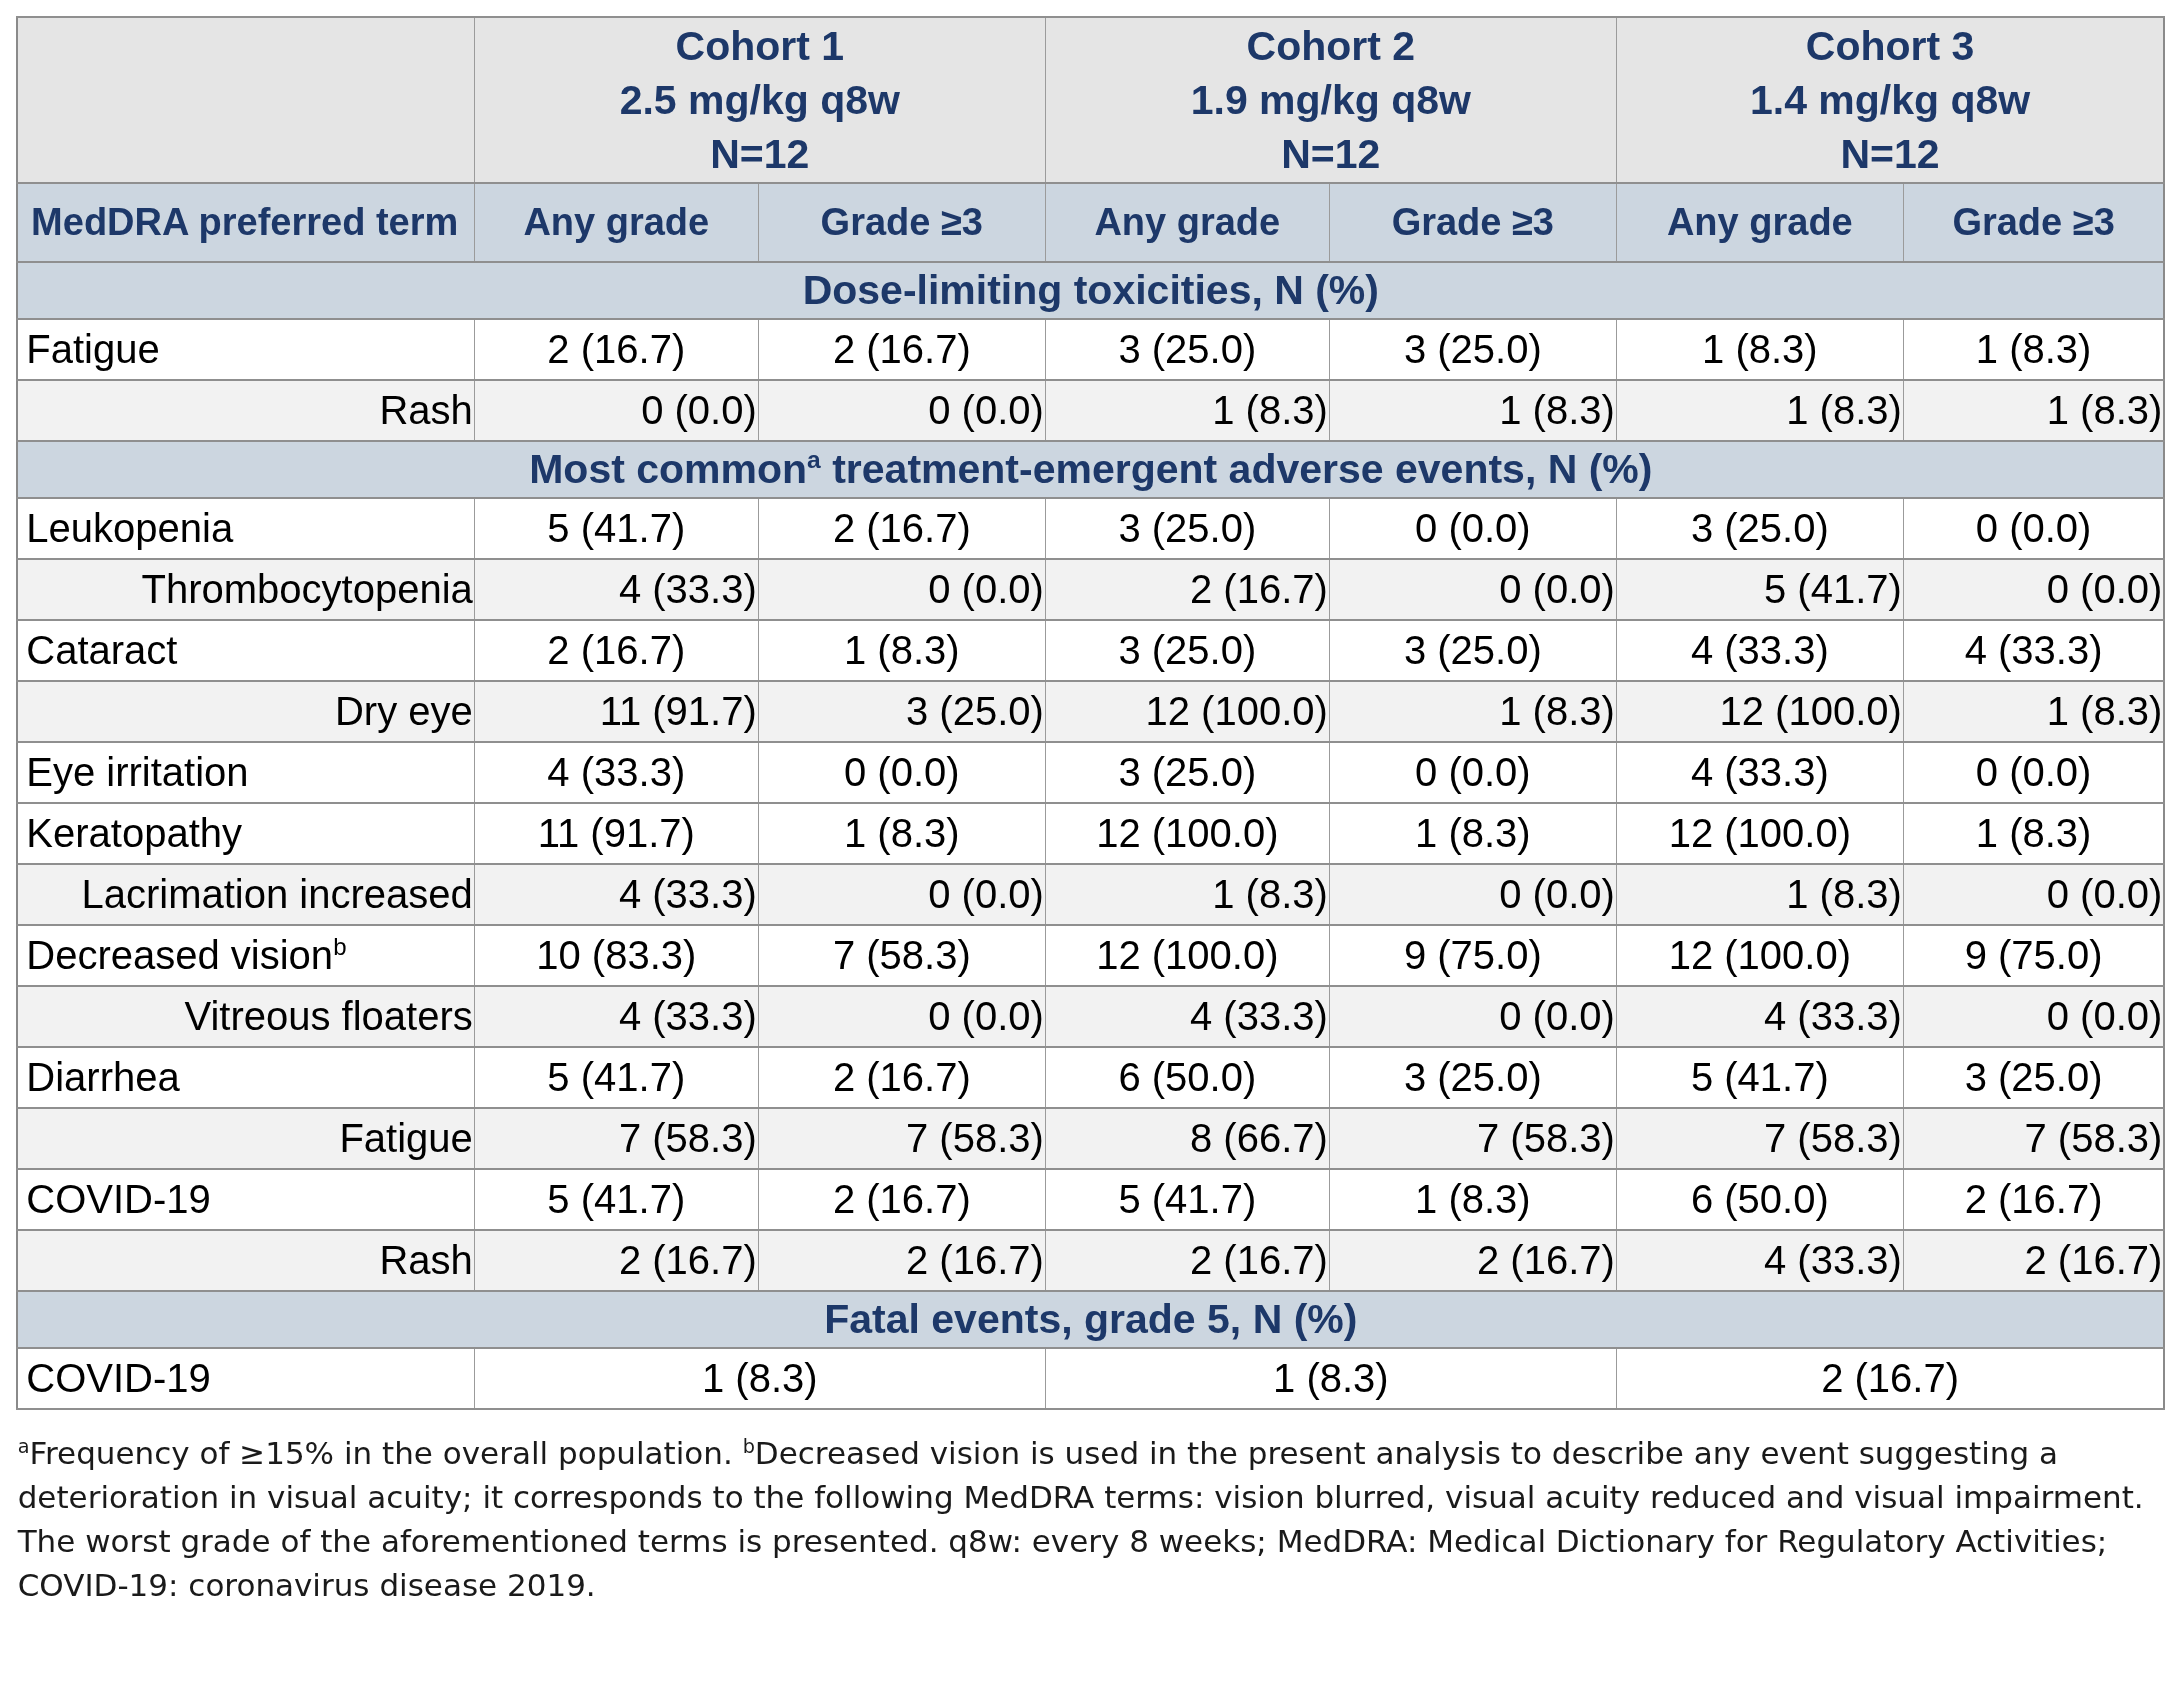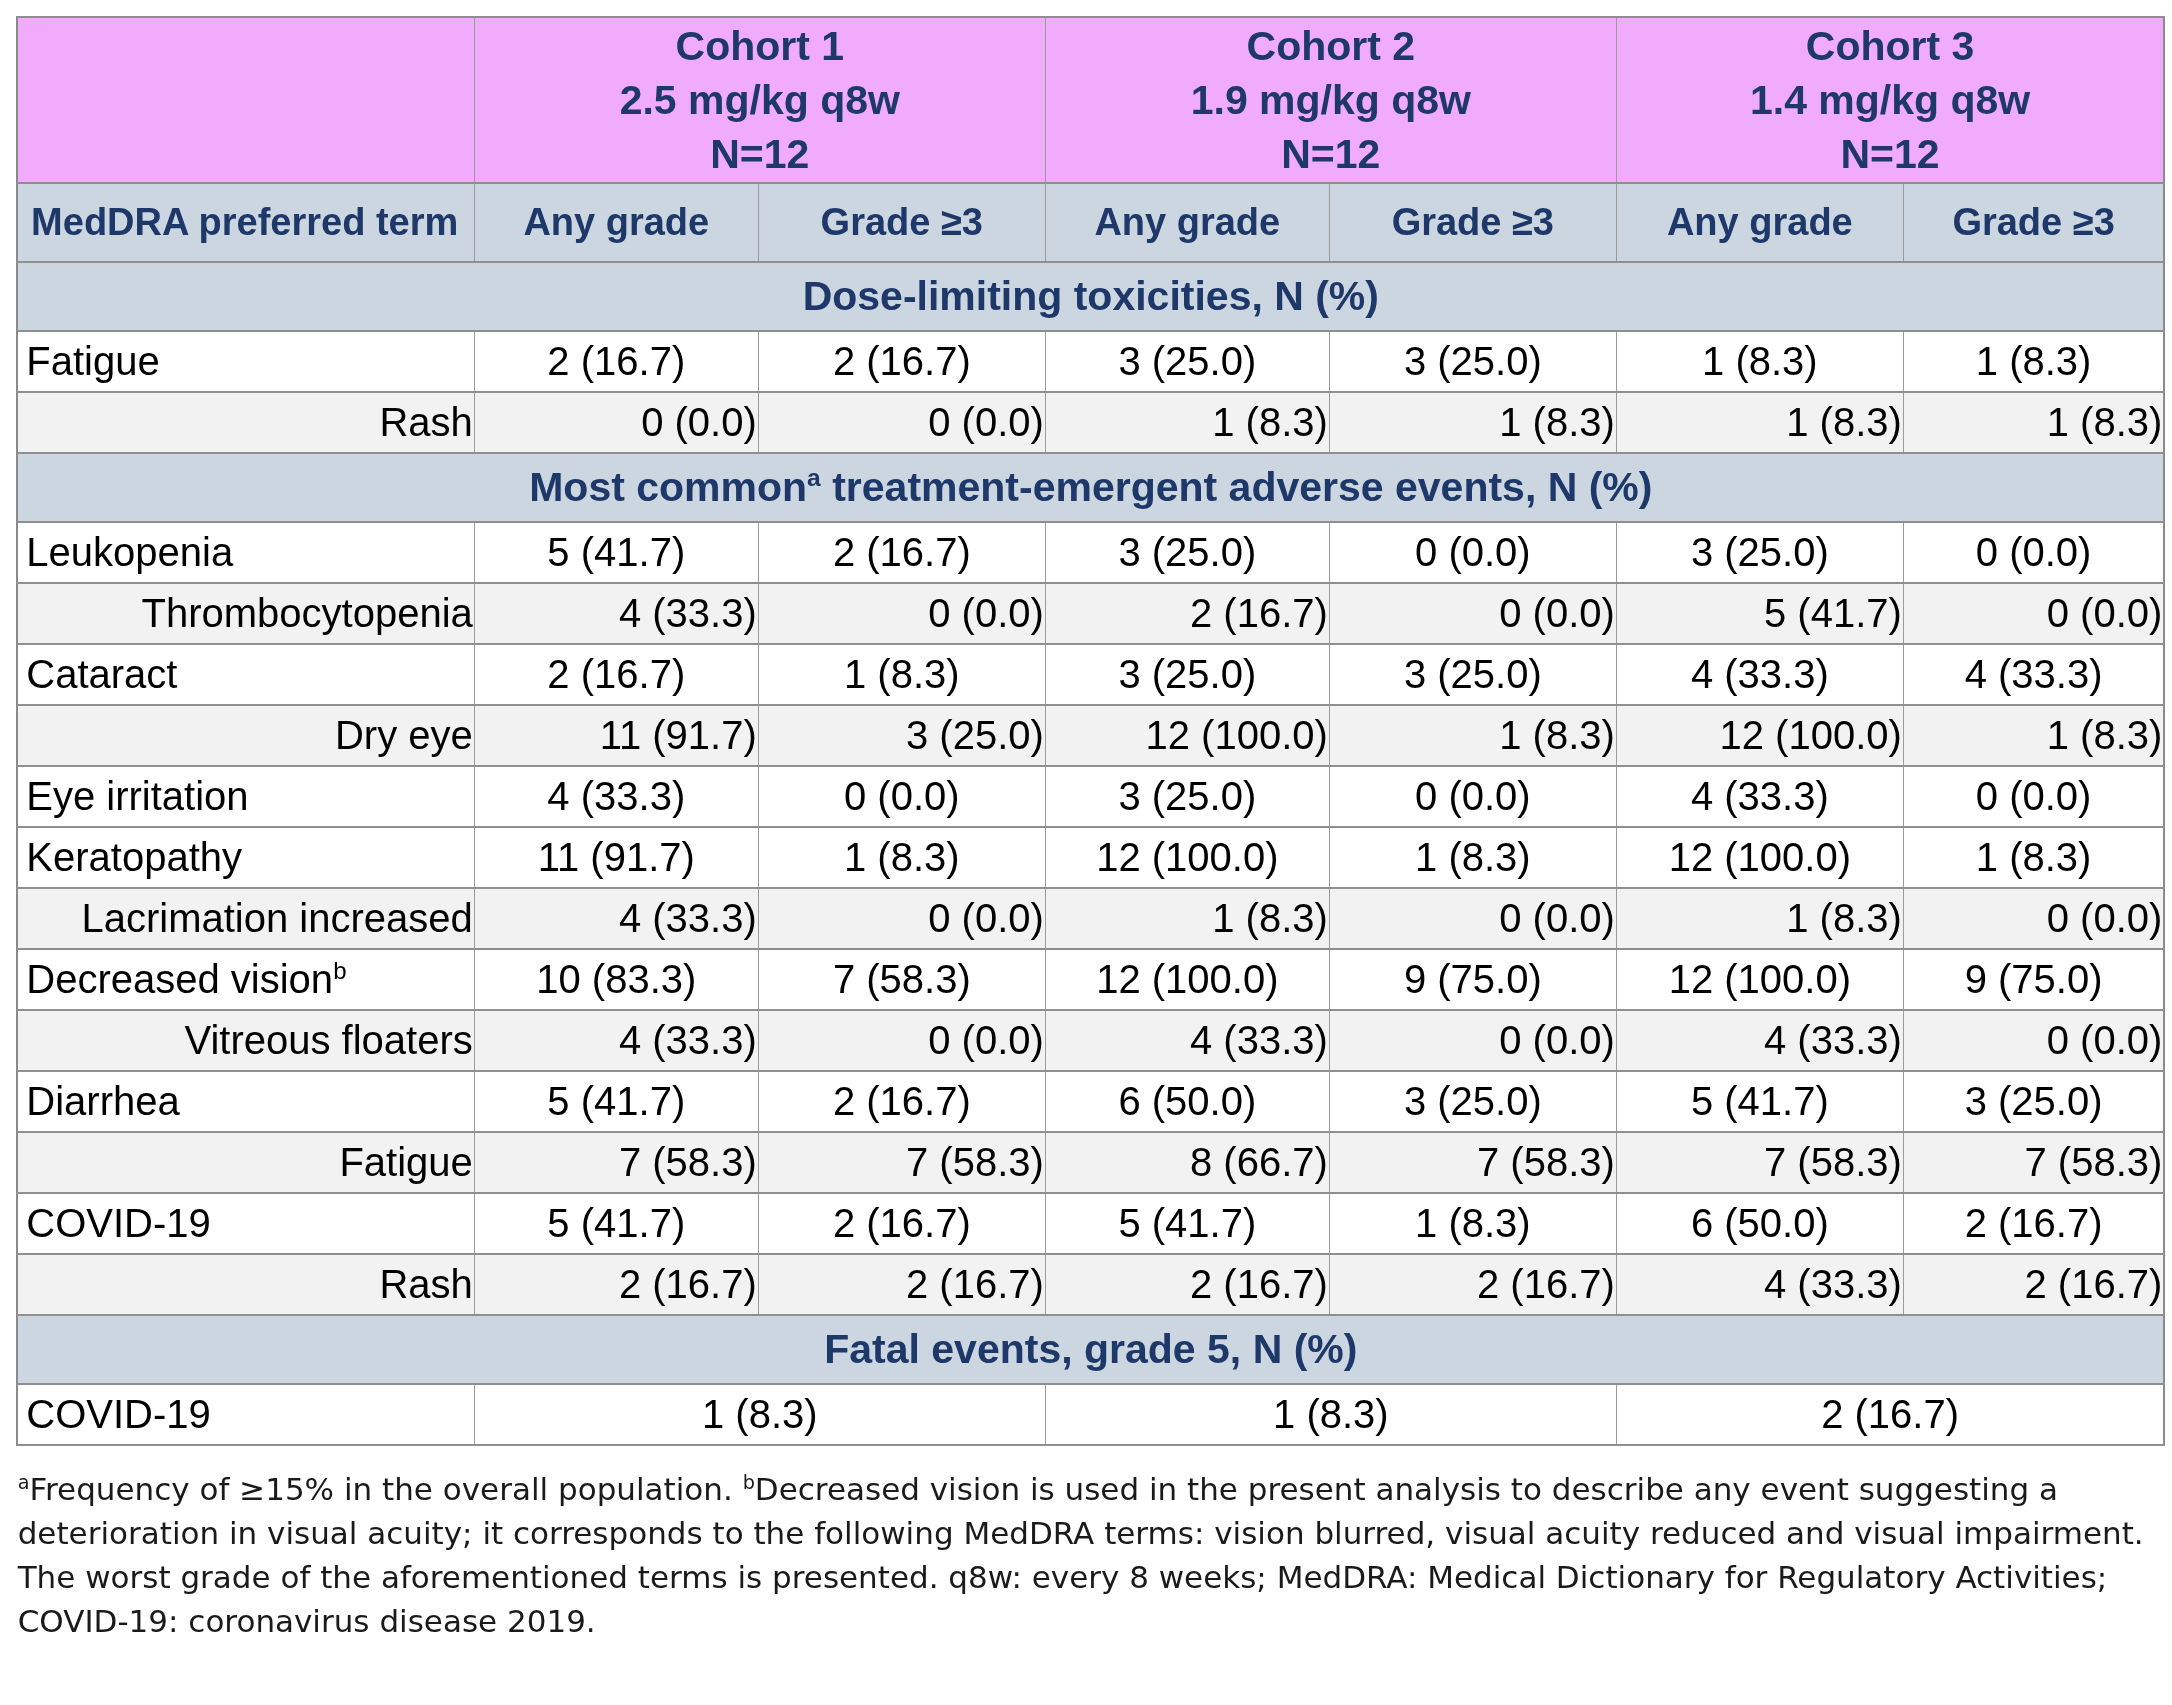--- a/index.html
+++ b/index.html
@@ -5,28 +5,28 @@
   html,body{margin:0;padding:0;background:#ffffff;}
   body{width:2172px;height:1706px;font-family:"Liberation Sans",sans-serif;}
   .wrap{padding:15.6px 8.5px 0 16.3px;}
   table.aet{border-collapse:collapse;table-layout:fixed;width:2148px;border:2.1px solid #8a8a8a;}
   table.aet td,table.aet th{
     border-left:1.4px solid #9b9b9b;border-right:1.4px solid #9b9b9b;
     border-top:2.1px solid #8f8f8f;border-bottom:2.1px solid #8f8f8f;
     box-sizing:border-box;overflow:hidden;
   }
   
-  tr.cohort-row th{background:#f0abfc;color:#1d3869;font-weight:bold;font-size:41px;
+  tr.cohort-row th{background:#e5e5e5;color:#1d3869;font-weight:bold;font-size:41px;
     text-align:center;vertical-align:middle;height:152px;line-height:1.32;}
   tr.grade-row th{background:#ccd6e0;color:#1d3869;font-weight:bold;font-size:38px;
     text-align:center;vertical-align:middle;height:79px;}
   tr.grade-row th.term-head{text-align:left;padding-left:12.8px;}
   
   tr.section-row td{background:#ccd6e0;color:#1d3869;font-weight:bold;font-size:41px;
-    text-align:center;vertical-align:middle;height:69px;}
+    text-align:center;vertical-align:middle;height:57px;}
   
   tr.data-row td{font-size:40px;color:#000;height:61px;vertical-align:middle;background:#ffffff;}
   tr.data-row td.term{ text-align:left;padding-left:8px;}
   tr.data-row td.val{ text-align:center;}
   tr.data-row.alt td{background:#f2f2f2;text-align:right;}
   sup{vertical-align:super;font-size:60%;line-height:0;}
   
   .footnote{margin:21px 7px 0 1.4px;width:2139px;font-family:"DejaVu Sans","Liberation Sans",sans-serif;
     font-size:31px;line-height:1.42;color:#1a1a1a;text-align:left;}
   .footnote sup{font-size:62%;}

